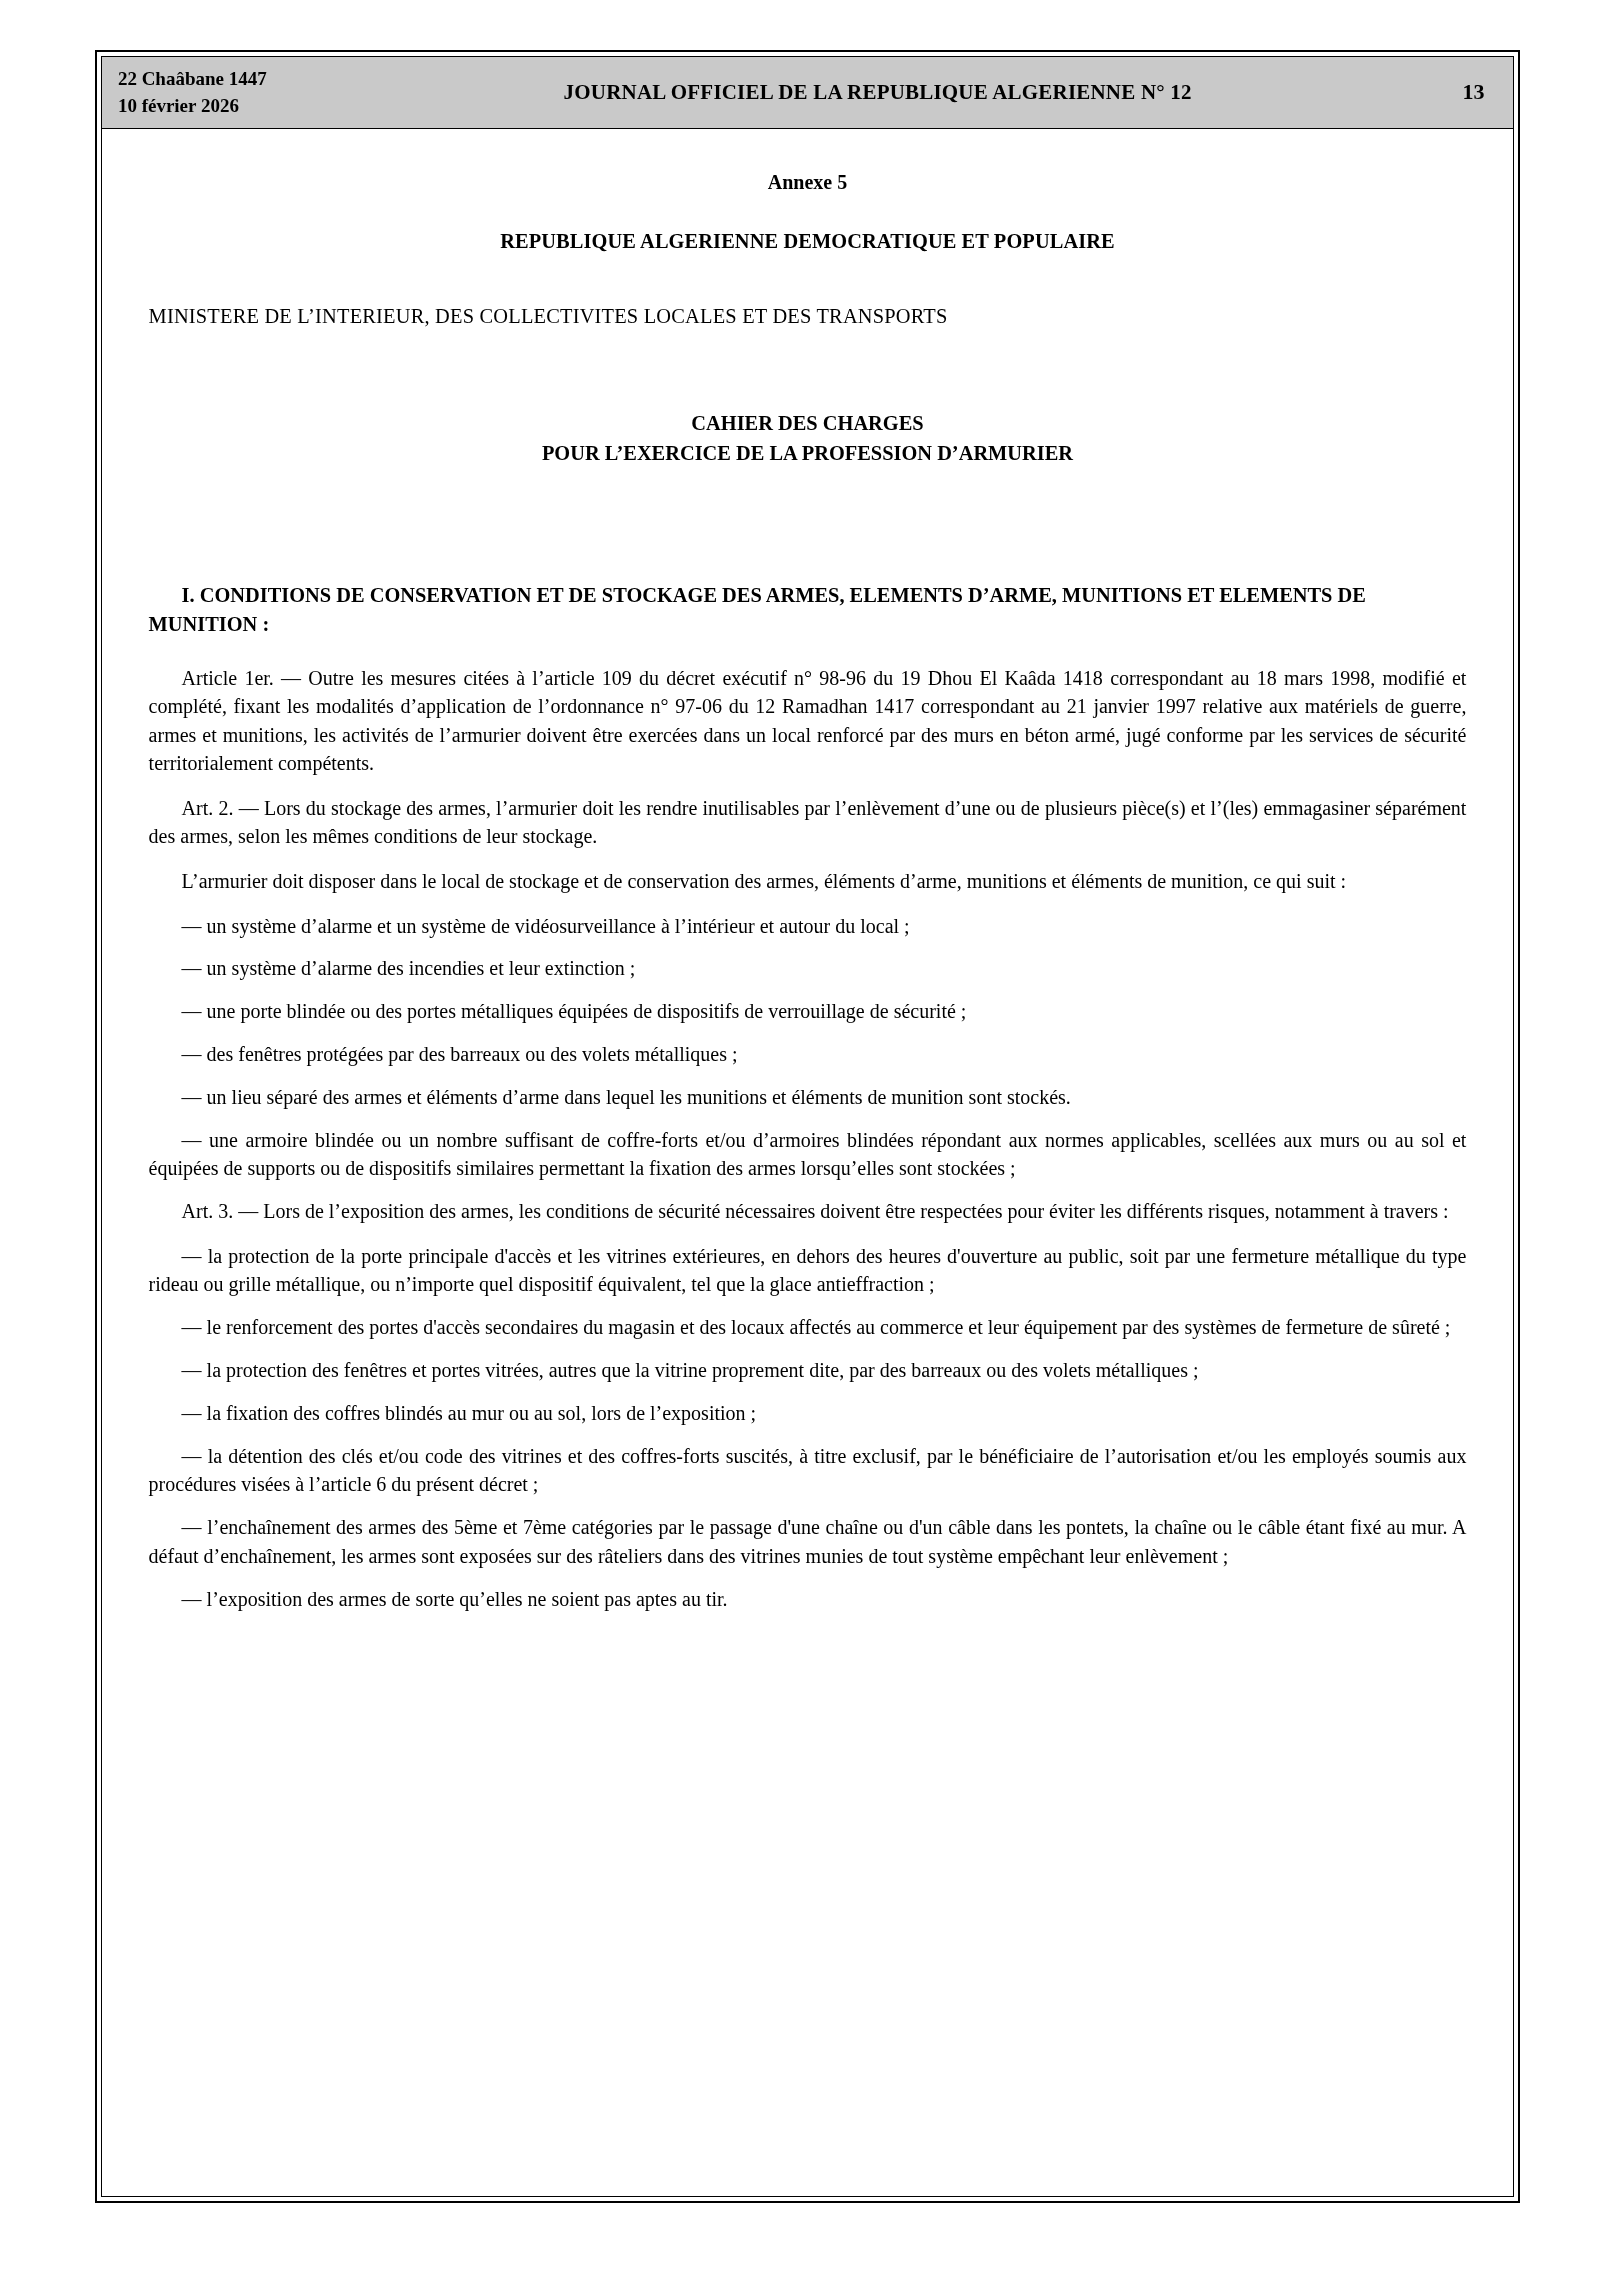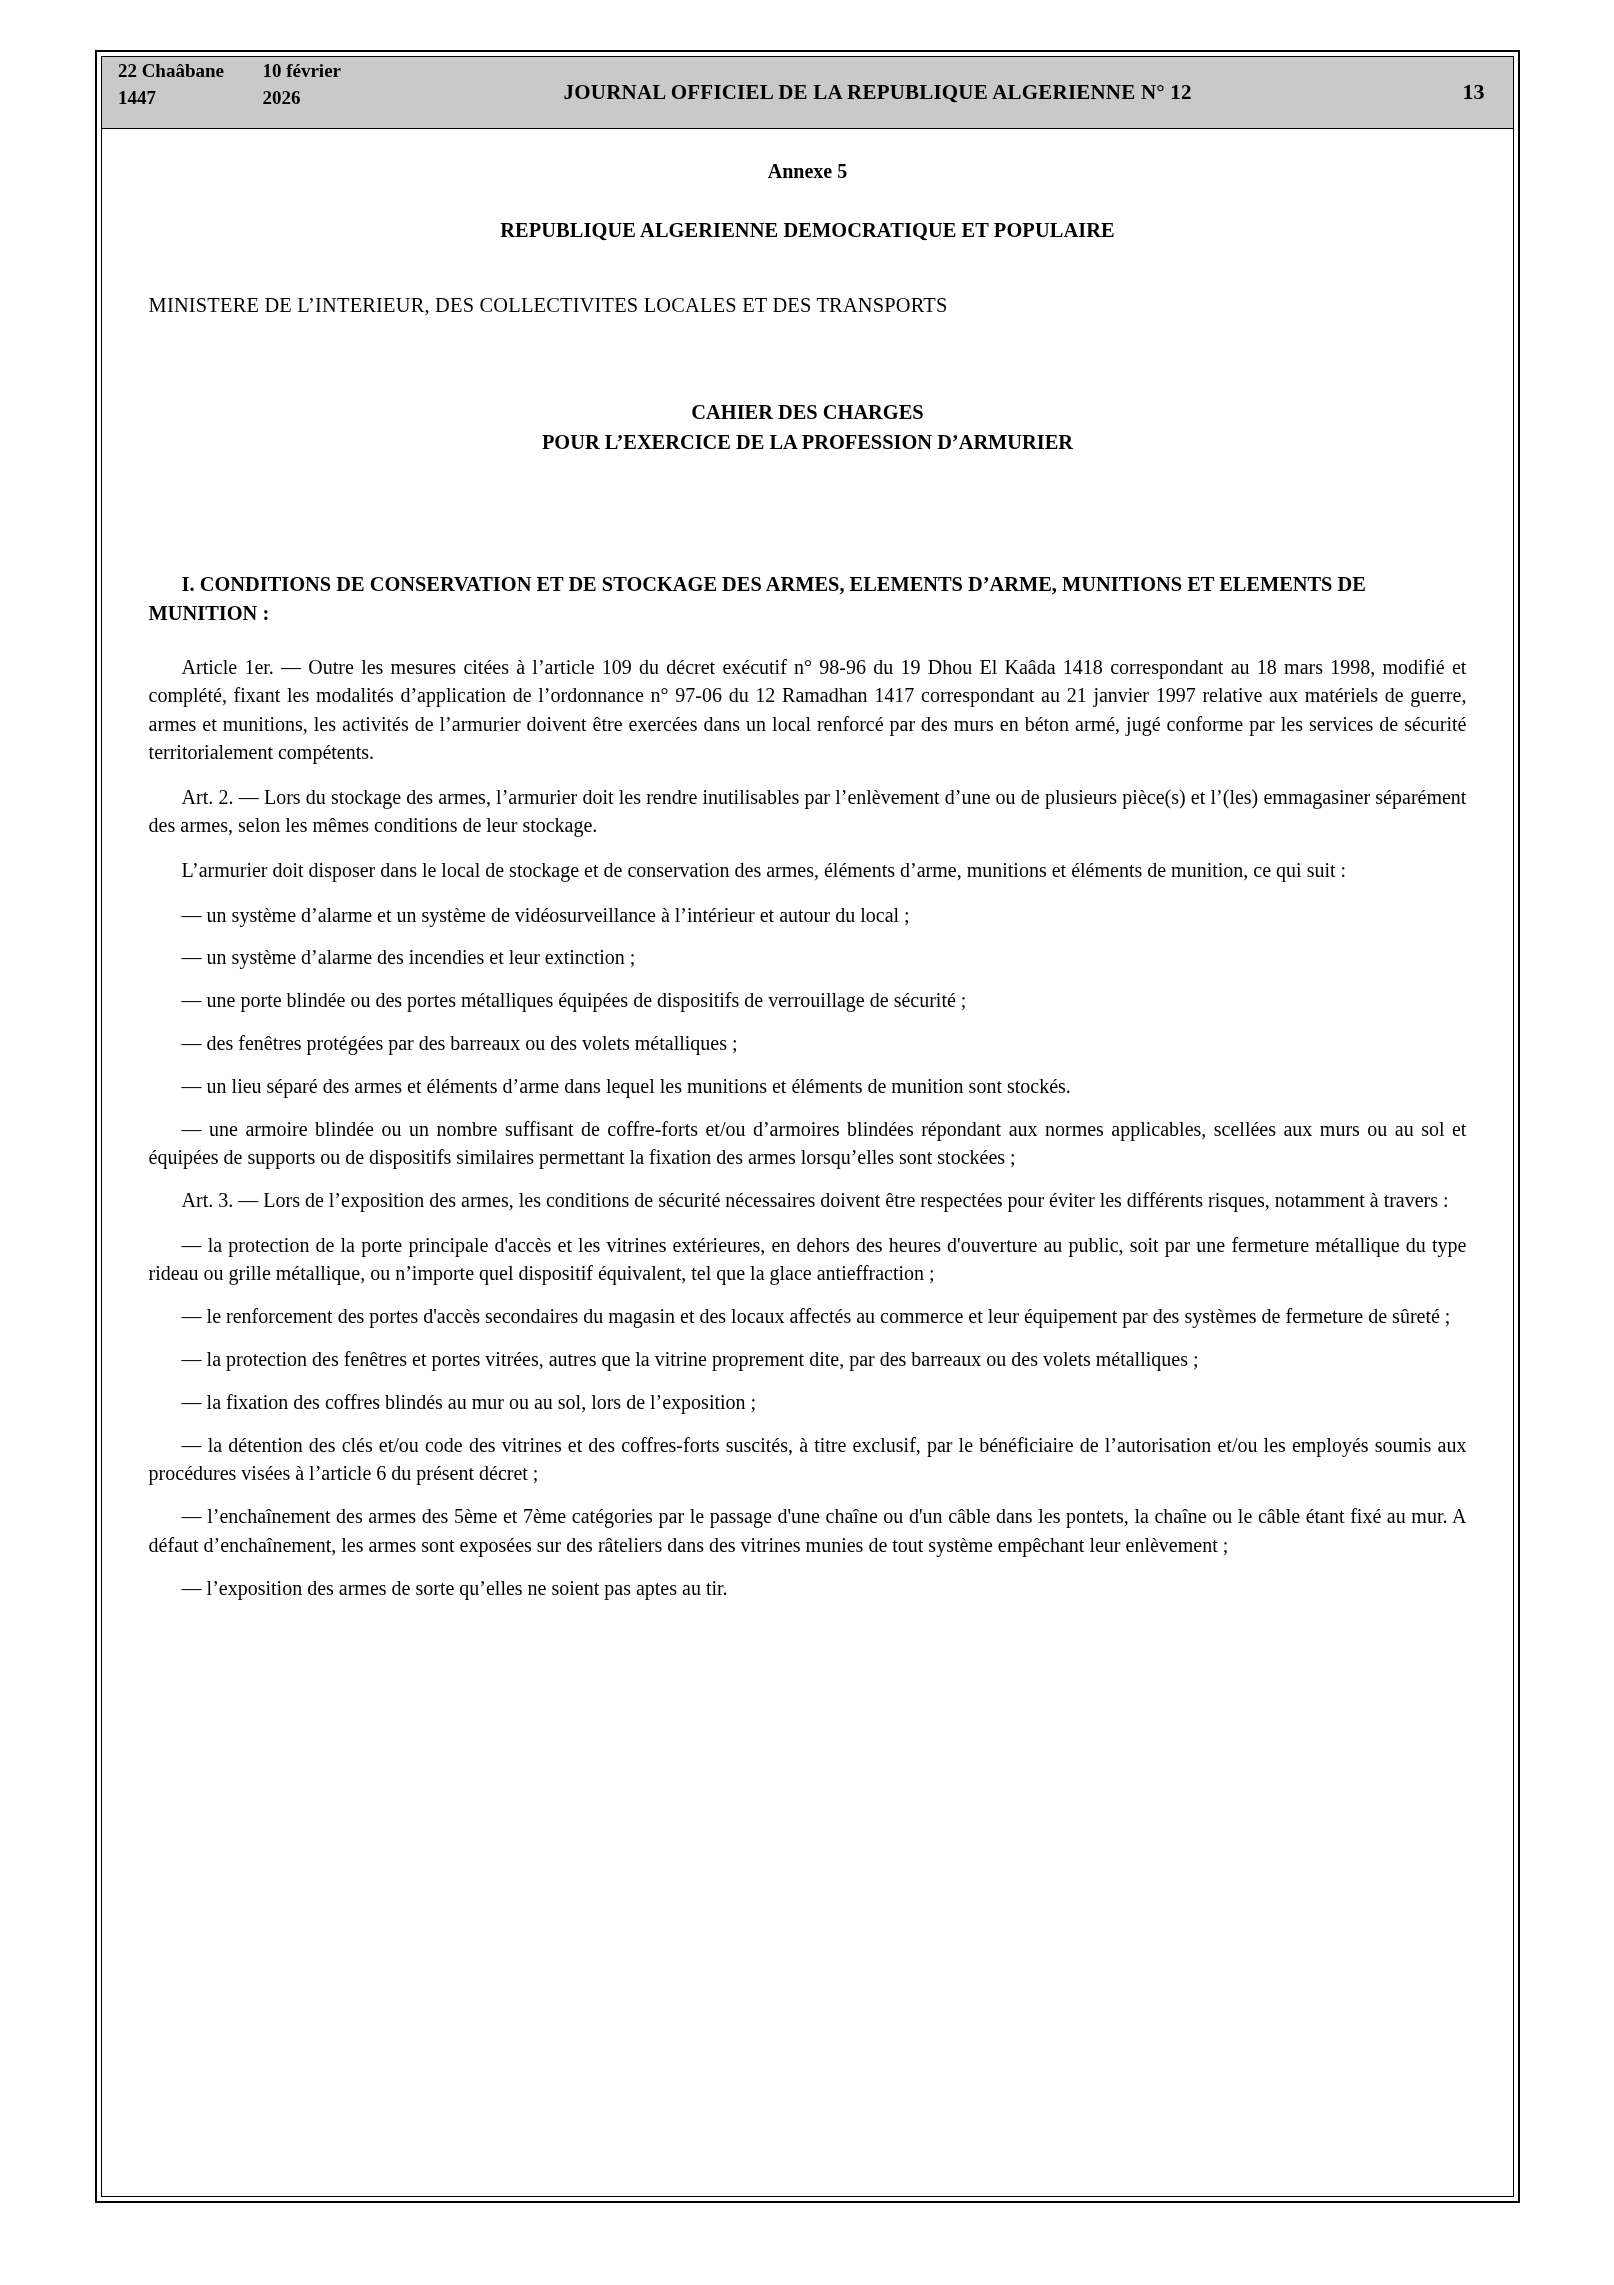--- a/index.html
+++ b/index.html
@@ -38,20 +38,21 @@
     box-sizing: border-box;
     display: flex;
     align-items: stretch;
     background: #c9c9c9;
     border-bottom: 0.9px solid #000000;
     height: 72px;
     padding: 0 16.3px;
   }
   .header-left {
     display: flex;
+    flex-direction: column;
     justify-content: center;
     width: 262px;
     font-size: 19px;
     font-weight: bold;
     line-height: 1.45;
   }
   .header-center {
     flex: 1;
     display: flex;
     align-items: center;
@@ -70,20 +71,21 @@
     padding-right: 12.7px;
   }
   .content {
     box-sizing: border-box;
     padding: 31px 47px 18px 47px;
   }
   .annexe {
     text-align: center;
     font-weight: bold;
     font-size: 20px;
+    margin-top: 11px;
     margin-bottom: 36px;
   }
   .republique {
     text-align: center;
     font-weight: bold;
     font-size: 20.4px;
     letter-spacing: 0.1px;
     margin-bottom: 52px;
     margin-top: 8px;
   }

